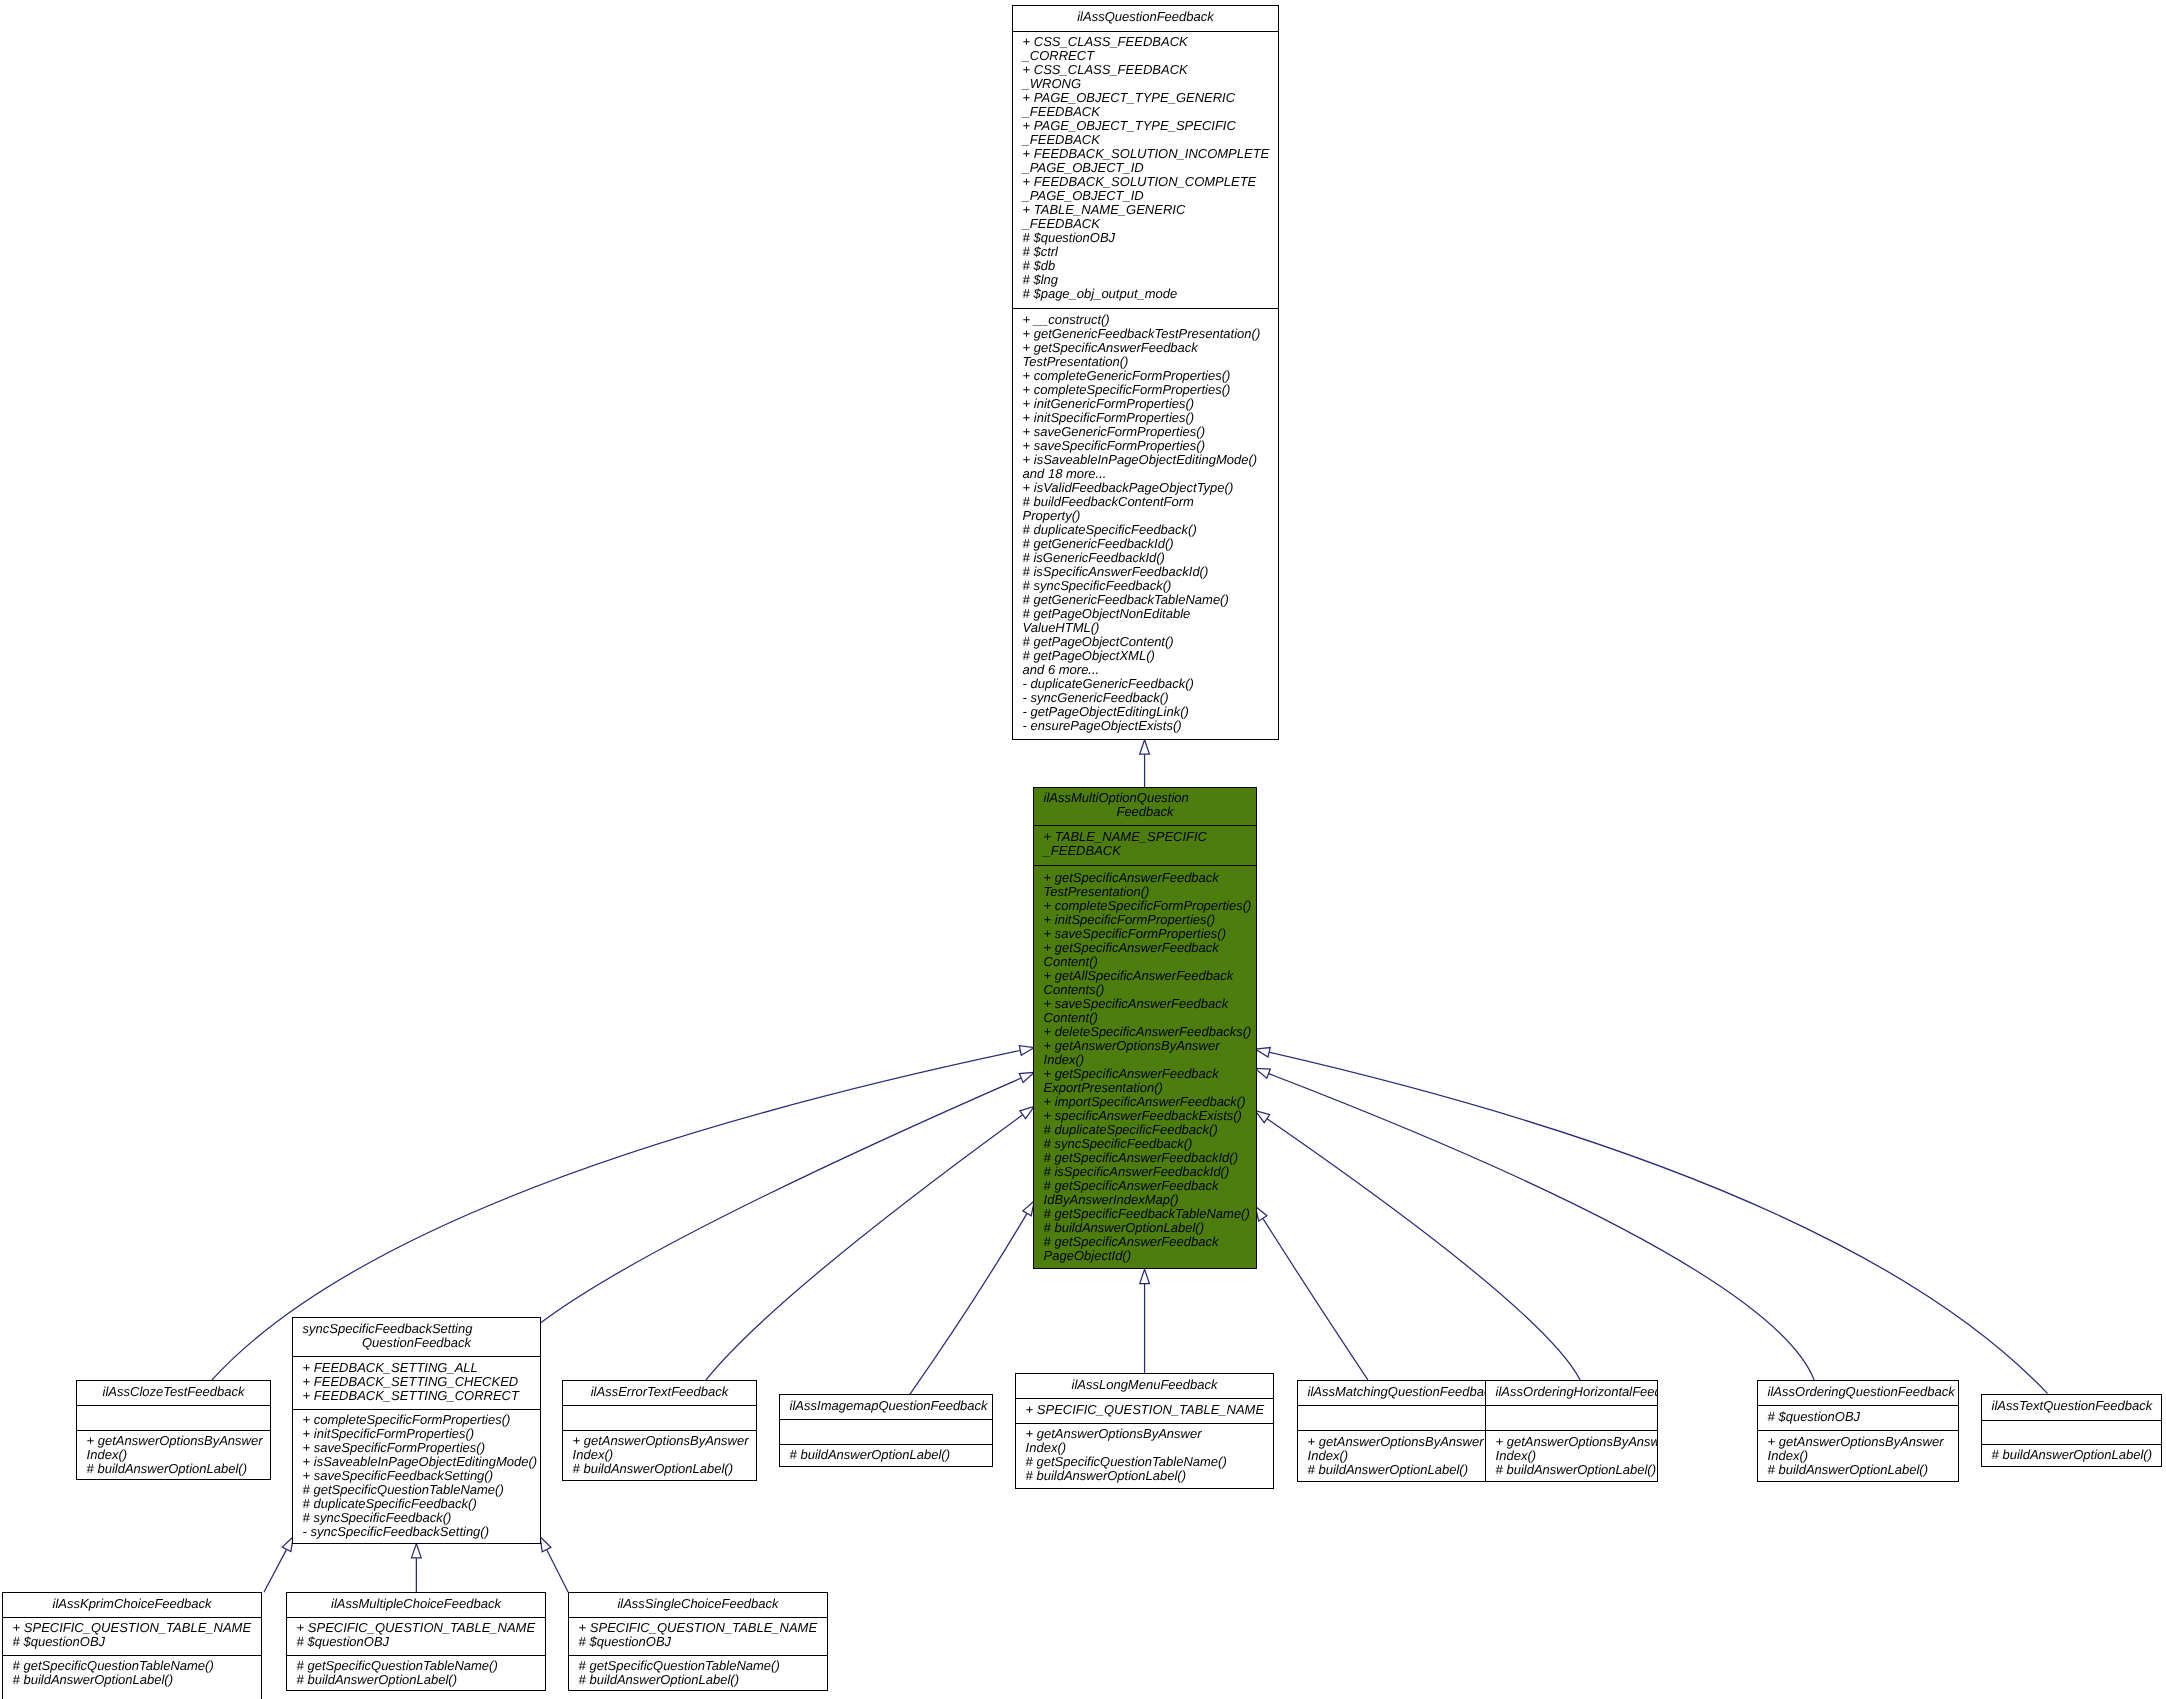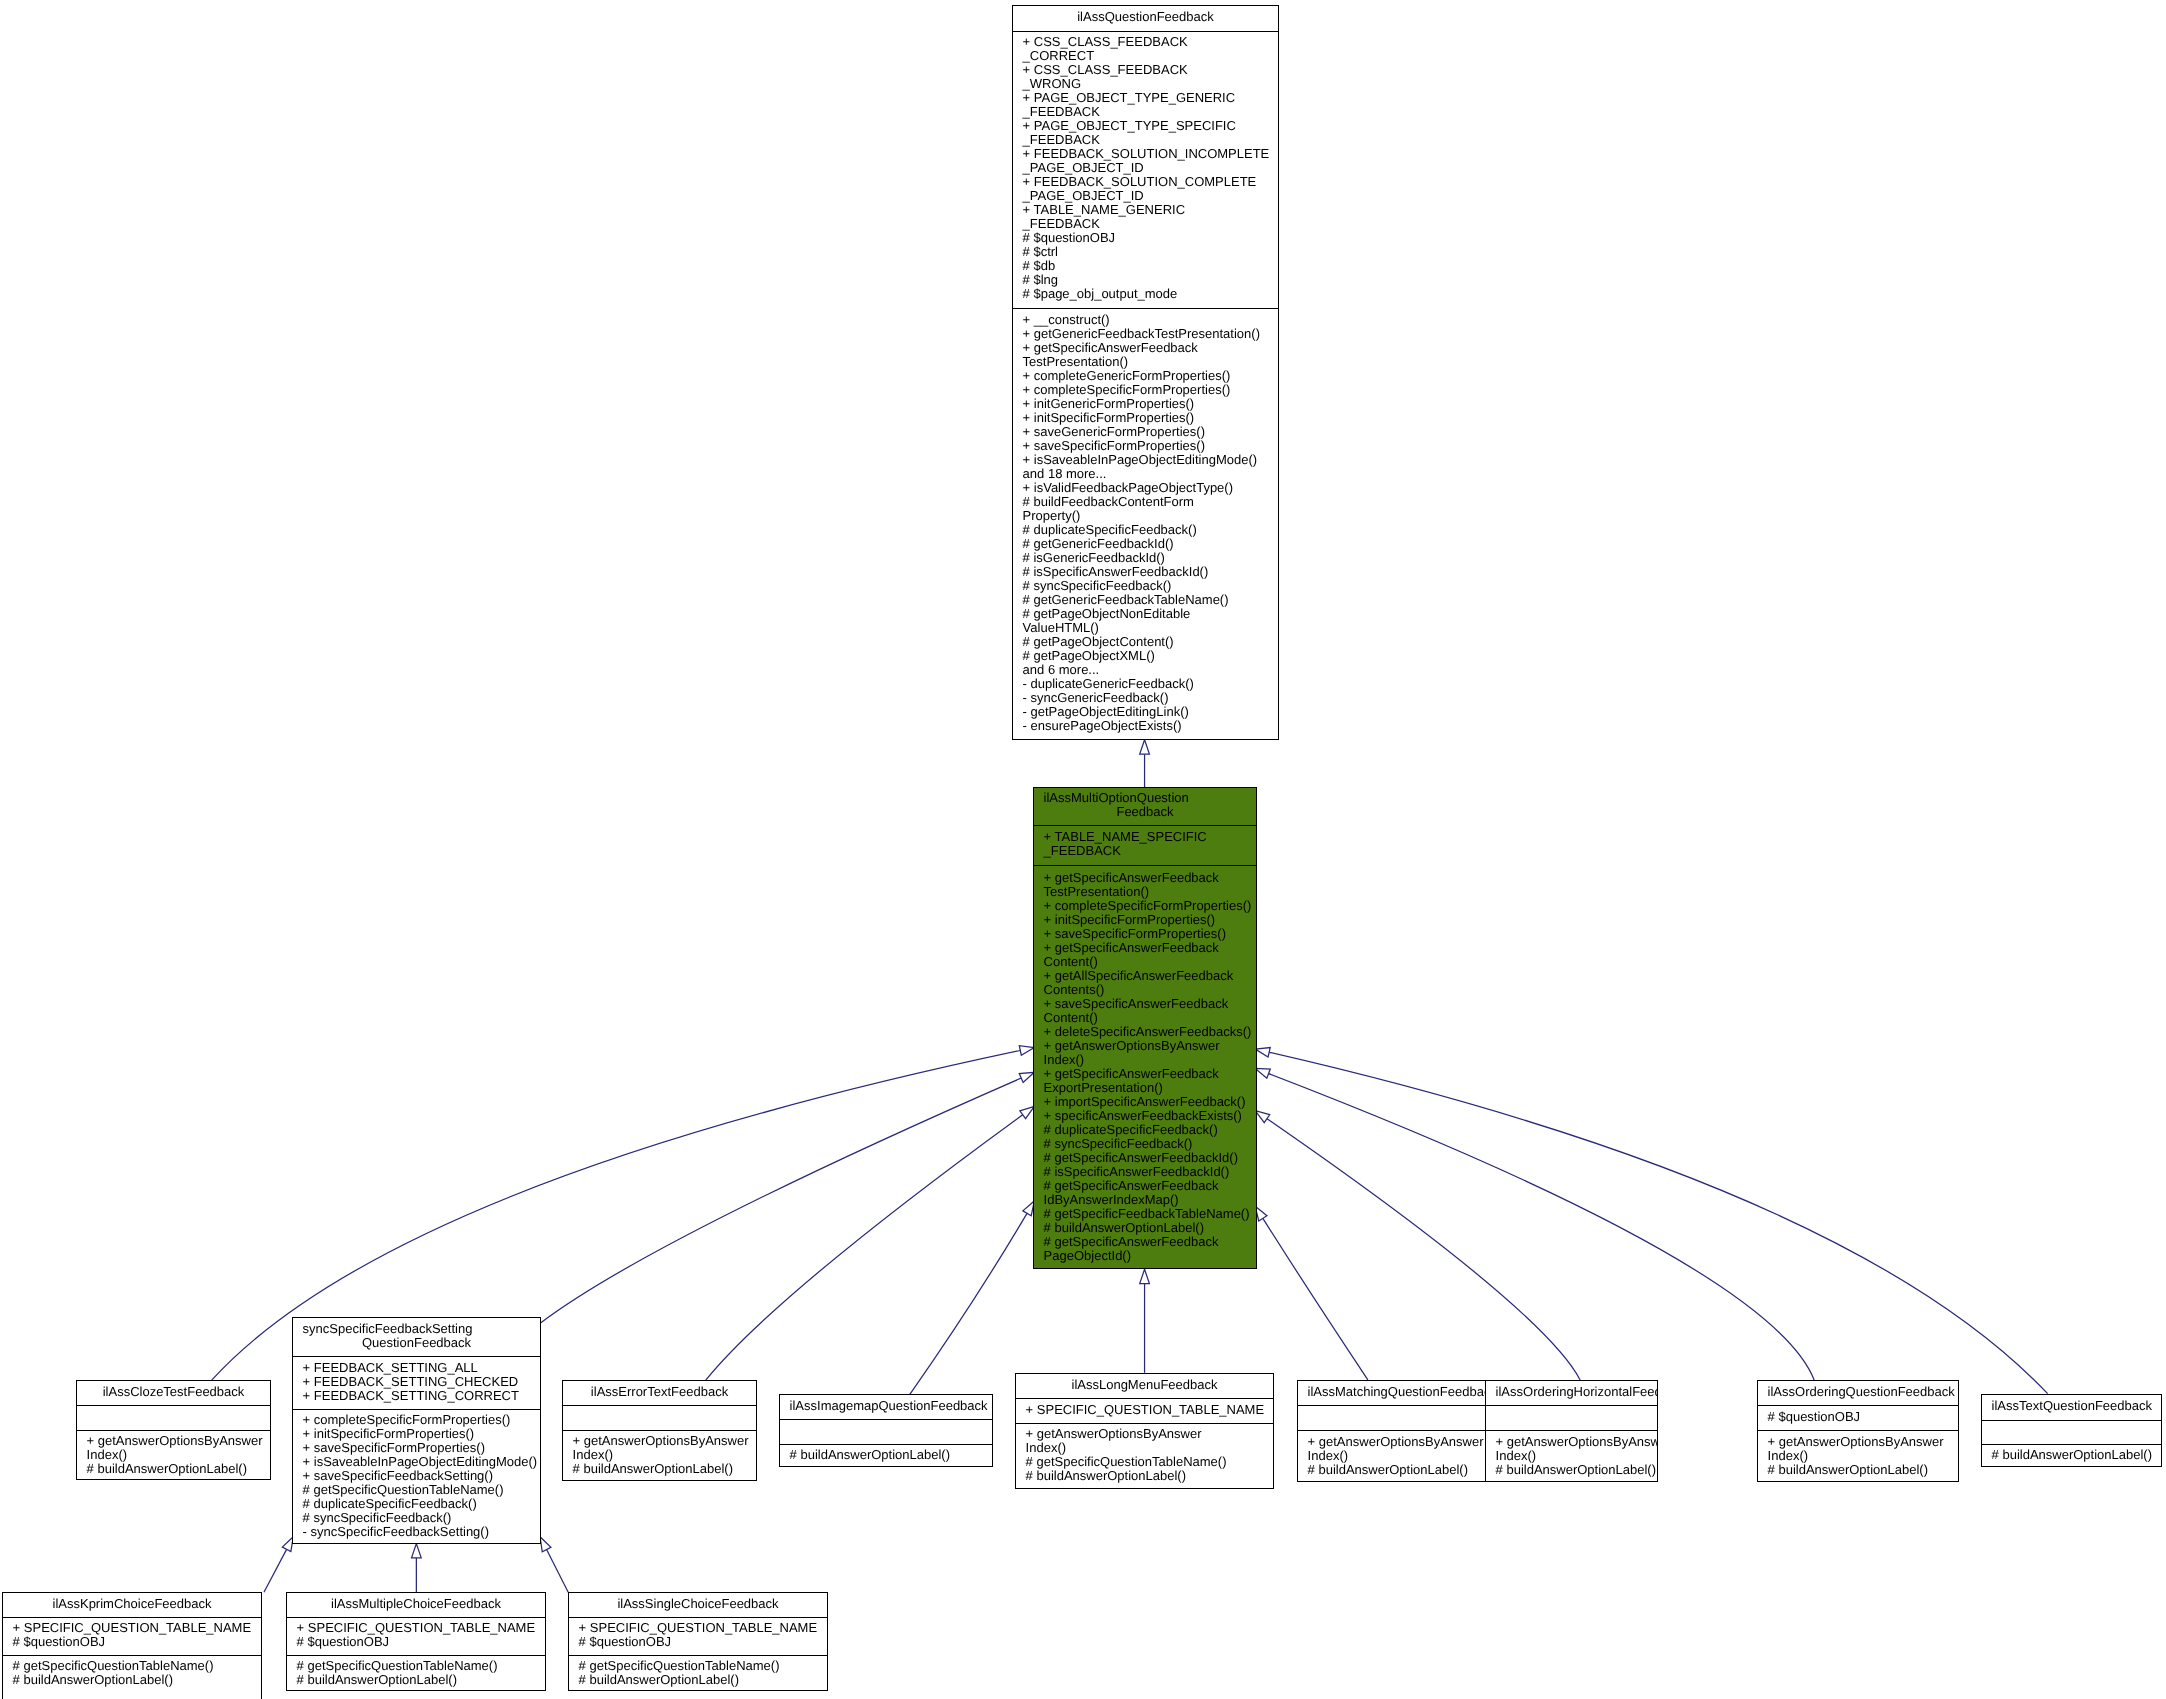--- a/index.html
+++ b/index.html
@@ -1,20 +1,20 @@
 <!DOCTYPE html>
 <html><head>
 <meta charset="utf-8">
 <title>ilAssMultiOptionQuestionFeedback inheritance diagram</title>
 <style>
   html,body{margin:0;padding:0;background:#ffffff;}
   body{width:2166px;height:1699px;overflow:hidden;}
   #canvas{position:relative;width:2166px;height:1699px;background:#ffffff;
           font-family:"Liberation Sans",sans-serif;font-size:13px;color:#000000;
-          -webkit-font-smoothing:antialiased;text-rendering:geometricPrecision;}
+          -webkit-font-smoothing:antialiased;text-rendering:geometricPrecision;font-style:italic;}
   #edges{position:absolute;left:0;top:0;}
   .node{position:absolute;box-sizing:border-box;border:1.2px solid #000000;
         background:#ffffff;z-index:2;}
   .node.hl{background:#4d7c0f;}
   .sect{box-sizing:border-box;overflow:hidden;display:flex;flex-direction:column;
         justify-content:center;padding:0 1.9px 2.9px 9.6px;}
   .sect.title{align-items:stretch;padding:0 9.6px 2.9px 9.6px;text-align:center;}
   .sect.title .ln{text-align:center;}
   .sect.title .ln.first-of-many{text-align:left;}
   .sect.attrs{border-top:1.2px solid #000000;}

